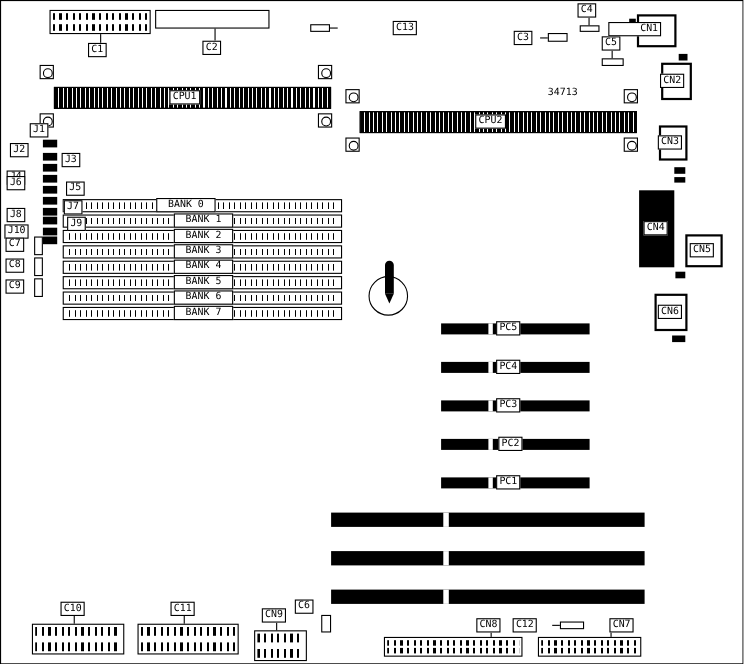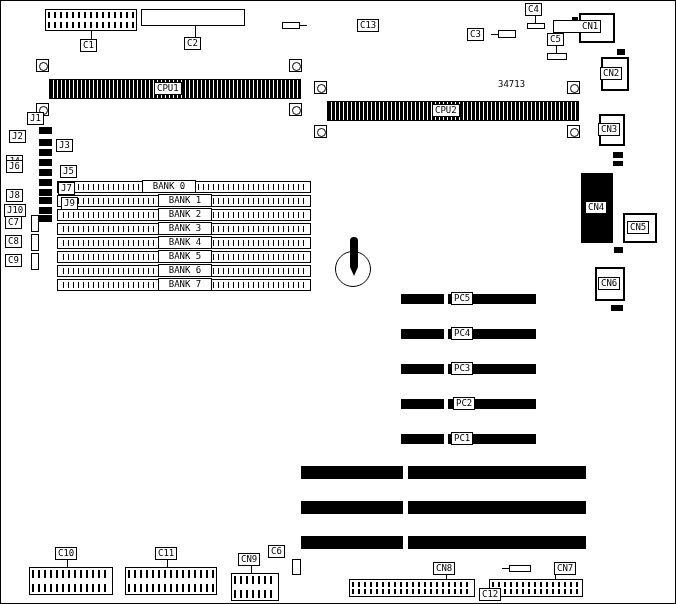--- a/index.html
+++ b/index.html
@@ -190,21 +190,21 @@
   <div class="leader" style="left:250px;top:565px;width:1px;height:7px;"></div>
   <div class="hdr" style="left:230px;top:572px;width:48px;height:28px;"></div>
 
   <div class="lbl" style="left:267px;top:544px;">C6</div>
   <div class="comp" style="left:291px;top:558px;width:9px;height:16px;"></div>
 
   <div class="lbl" style="left:432px;top:561px;">CN8</div>
   <div class="leader" style="left:445px;top:574px;width:1px;height:4px;"></div>
   <div class="hdr" style="left:348px;top:578px;width:126px;height:18px;"></div>
 
-  <div class="lbl" style="left:478px;top:561px;margin-top:26px;">C12</div>
+  <div class="lbl" style="left:465px;top:561px;">C12</div>
   <div class="leader" style="left:501px;top:567px;width:7px;height:1px;"></div>
   <div class="comp" style="left:508px;top:564px;width:22px;height:7px;"></div>
 
   <div class="lbl" style="left:542px;top:561px;margin-left:11px;">CN7</div>
   <div class="leader" style="left:554px;top:574px;width:1px;height:4px;"></div>
   <div class="hdr" style="left:488px;top:578px;width:94px;height:18px;"></div>
 
 </div>
 
 </body></html>

